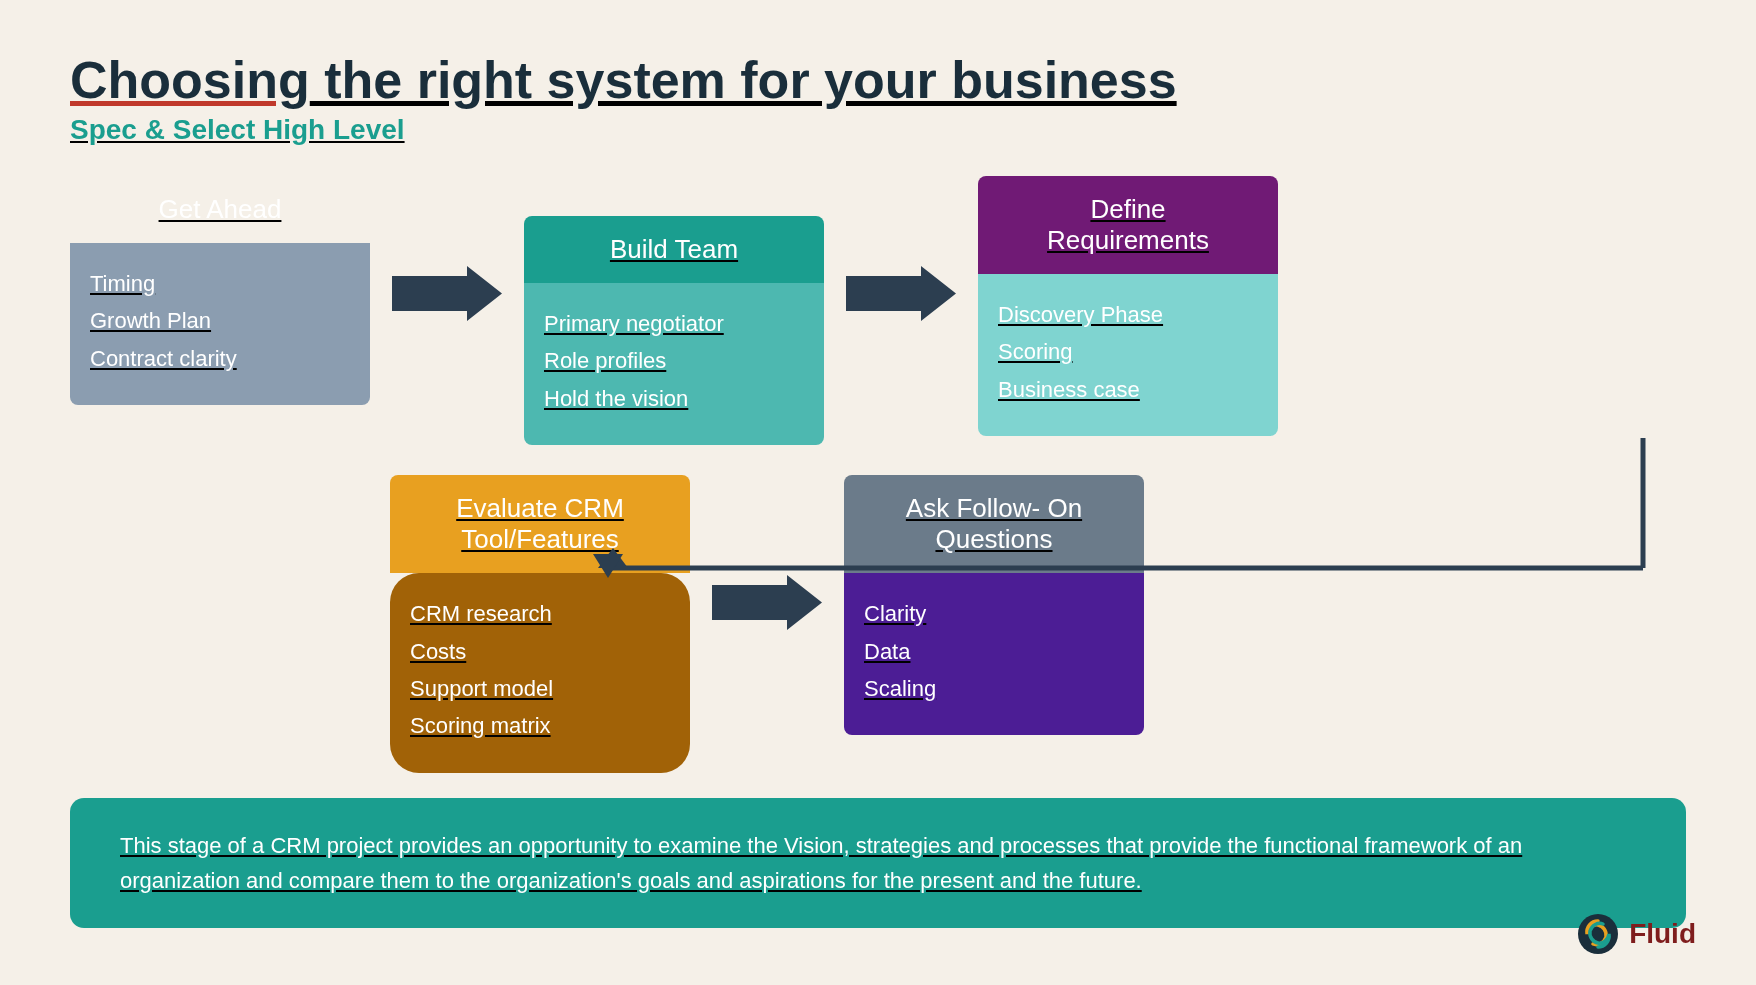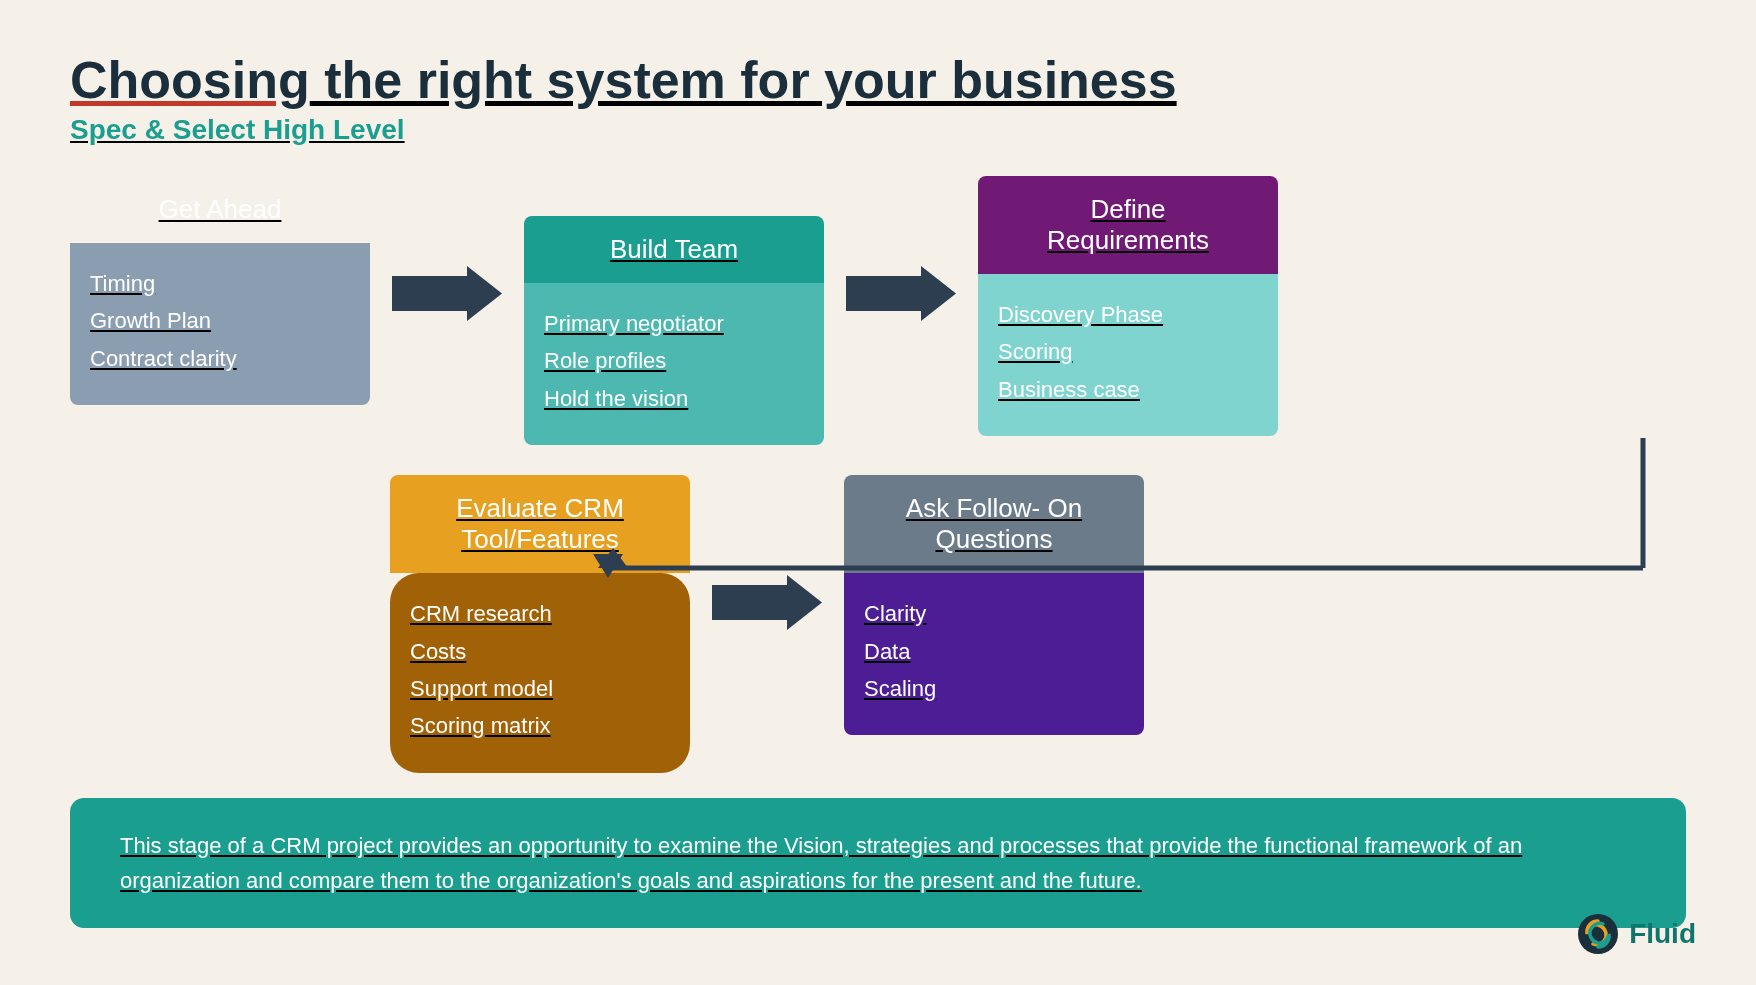--- a/index.html
+++ b/index.html
@@ -60,21 +60,21 @@
       align-items: center;
       gap: 10px;
     }
     .fluid-logo-circle {
       width: 42px;
       height: 42px;
     }
     .fluid-logo-text {
       font-size: 28px;
       font-weight: 600;
-      color: #0f766e;
+      color: #7f1d1d;
     }
 
     .top-row-container {
       display: flex;
       align-items: flex-start;
       gap: 0;
     }
 
     .box-combined {
       display: flex;

